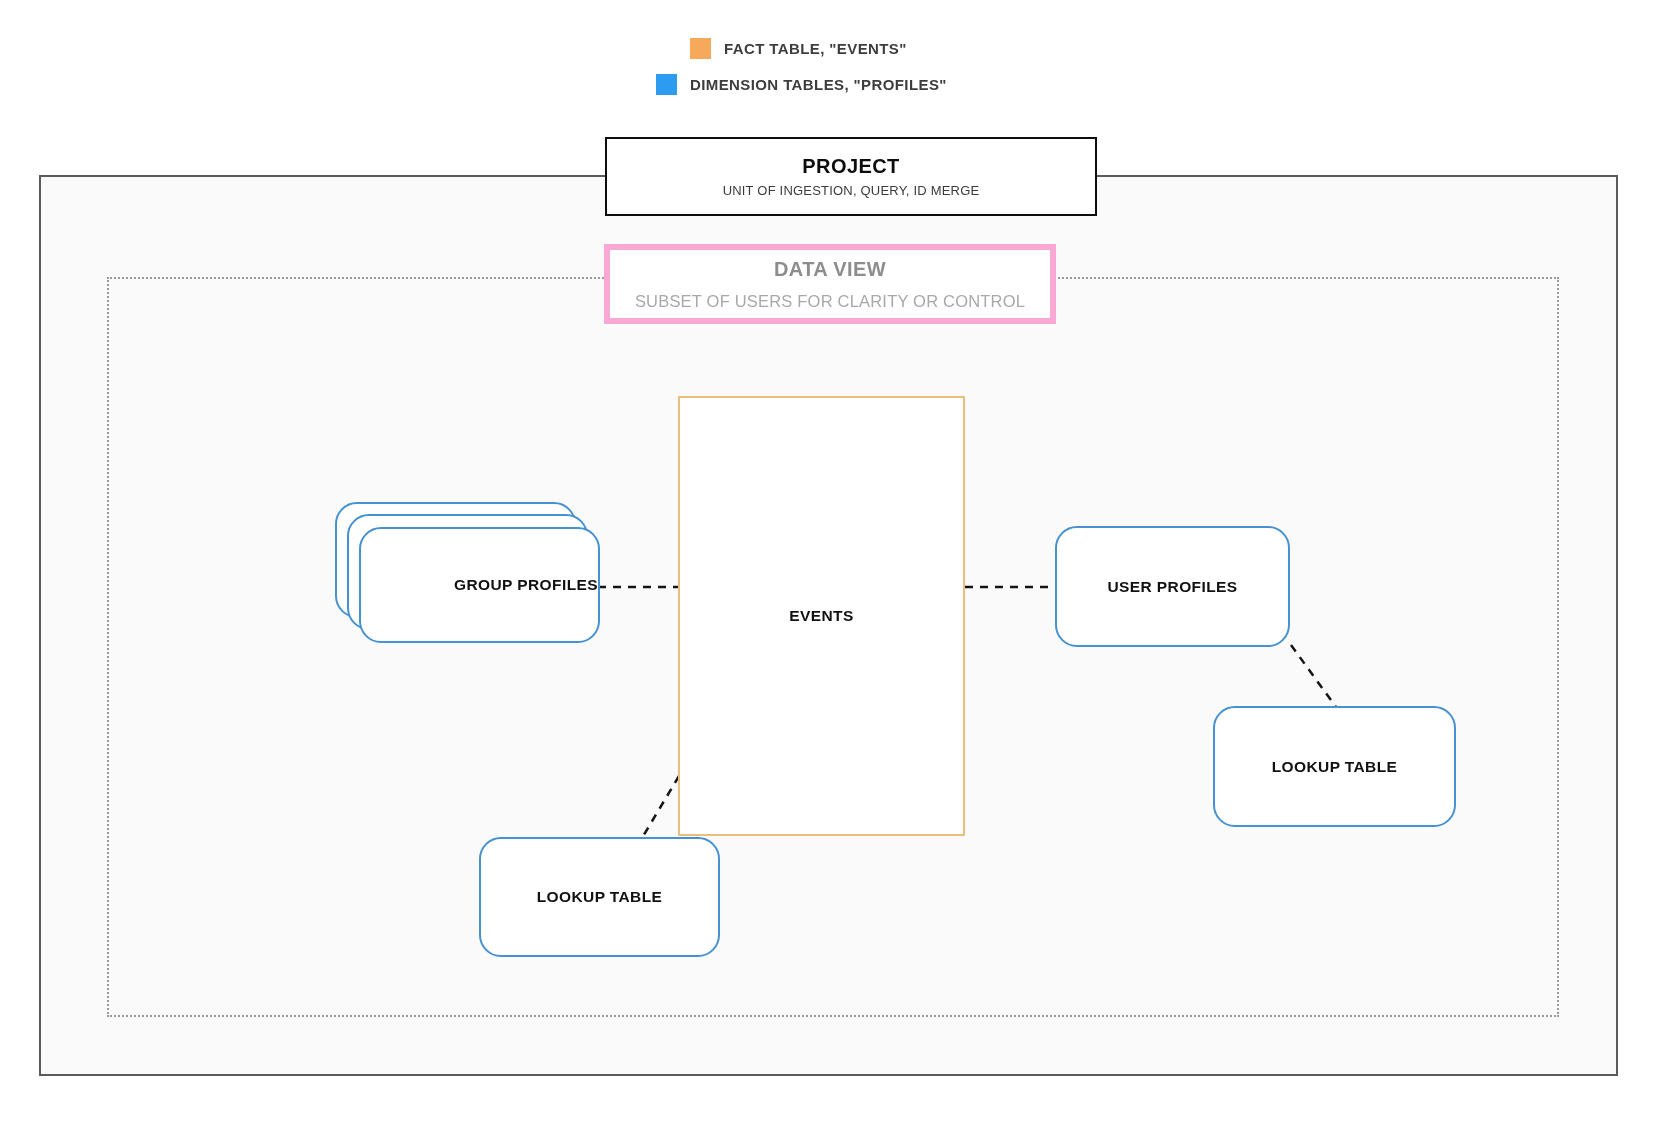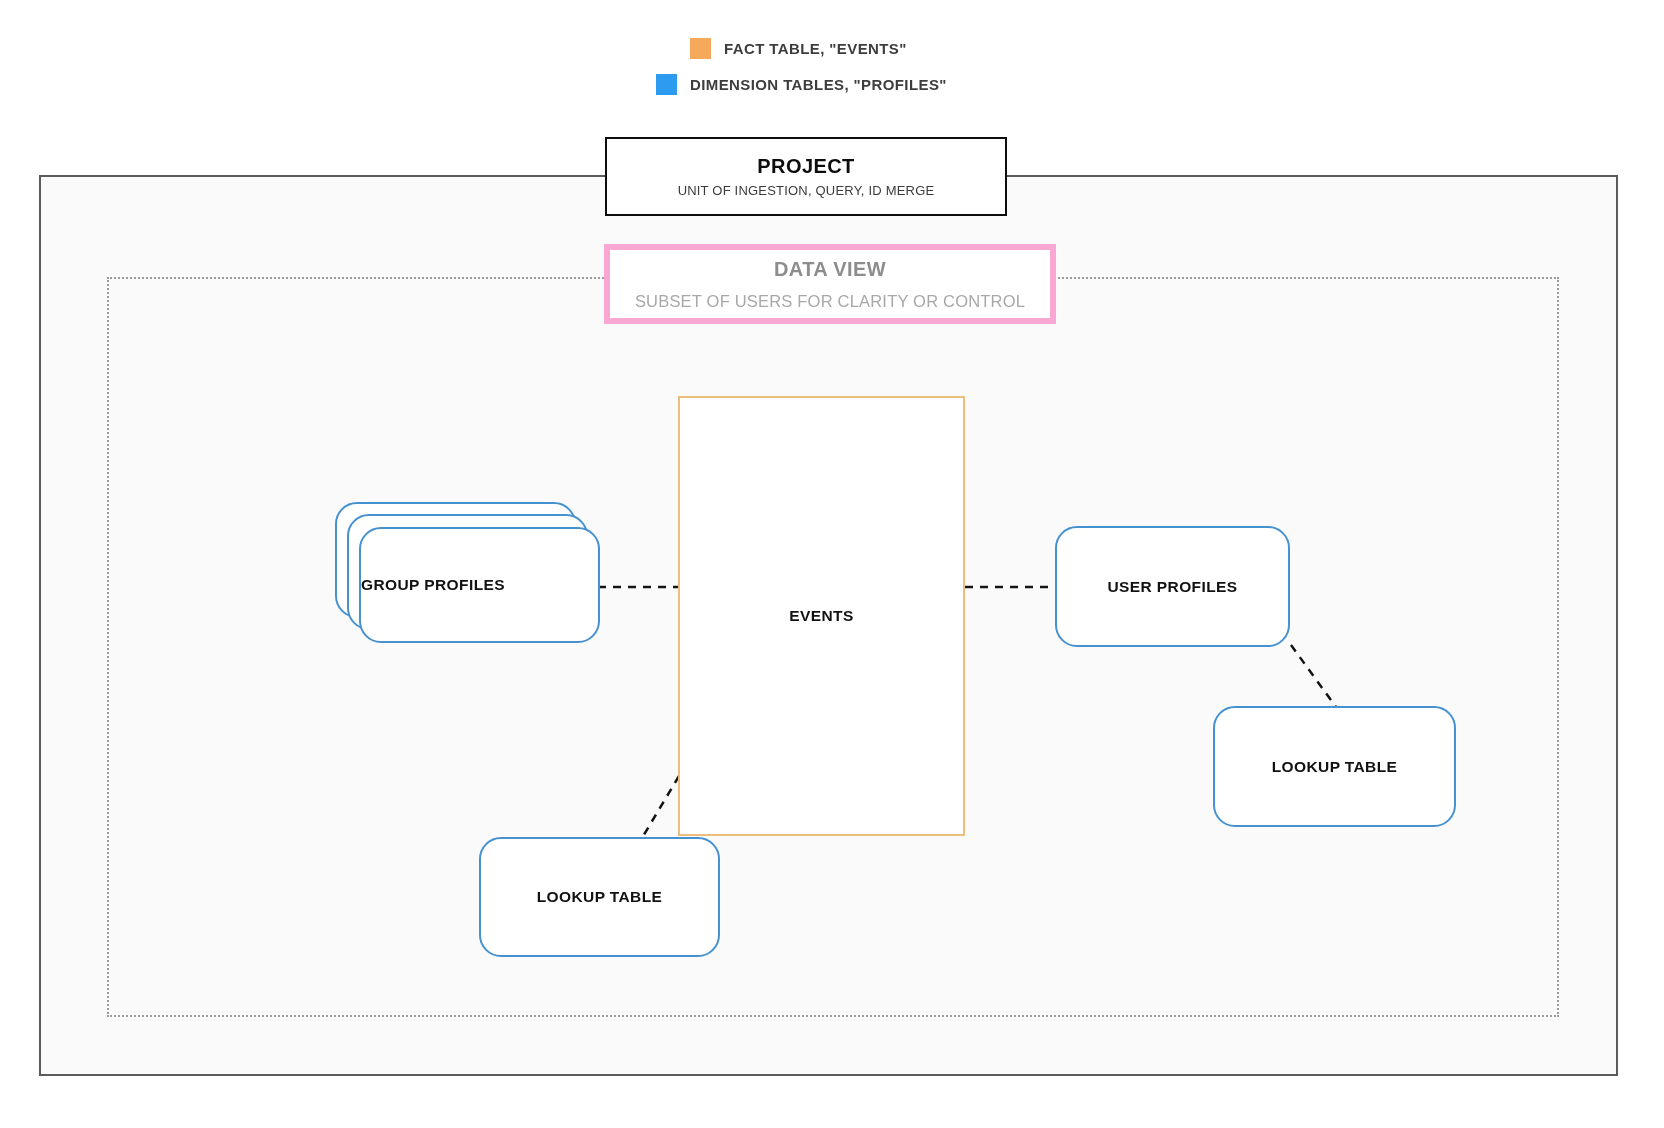--- a/index.html
+++ b/index.html
@@ -75,21 +75,21 @@
     box-sizing: border-box;
     display: flex;
     flex-direction: column;
     align-items: center;
     justify-content: center;
     text-align: center;
     z-index: 6;
   }
   .project-box {
     left: 605px; top: 137px;
-    width: 402px; height: 79px;
+    width: 492px; height: 79px;
     border: 2.5px solid #0d0d0d;
   }
   .project-box .box-title {
     font-size: 20px;
     font-weight: bold;
     color: #0d0d0d;
     letter-spacing: 0.4px;
   }
   .project-box .box-subtitle {
     font-size: 13px;
@@ -159,21 +159,21 @@
     border-radius: 22px;
     background: #ffffff;
     box-sizing: border-box;
   }
   .group-stack .layer-back   { left: 0px;  top: 0px; }
   .group-stack .layer-middle { left: 12px; top: 12px; }
   .group-stack .layer-front  {
     left: 24px; top: 25px;
     display: flex;
     align-items: center;
-    justify-content: flex-start;
+    justify-content: flex-end;
   }
   .user-profiles-box  { left: 1055px; top: 526px; width: 235px; height: 121px; }
   .lookup-right-box   { left: 1213px; top: 706px; width: 243px; height: 121px; }
   .lookup-bottom-box  { left: 479px;  top: 837px; width: 241px; height: 120px; }
 </style>
 </head>
 <body>
 
 <div class="page">
 

